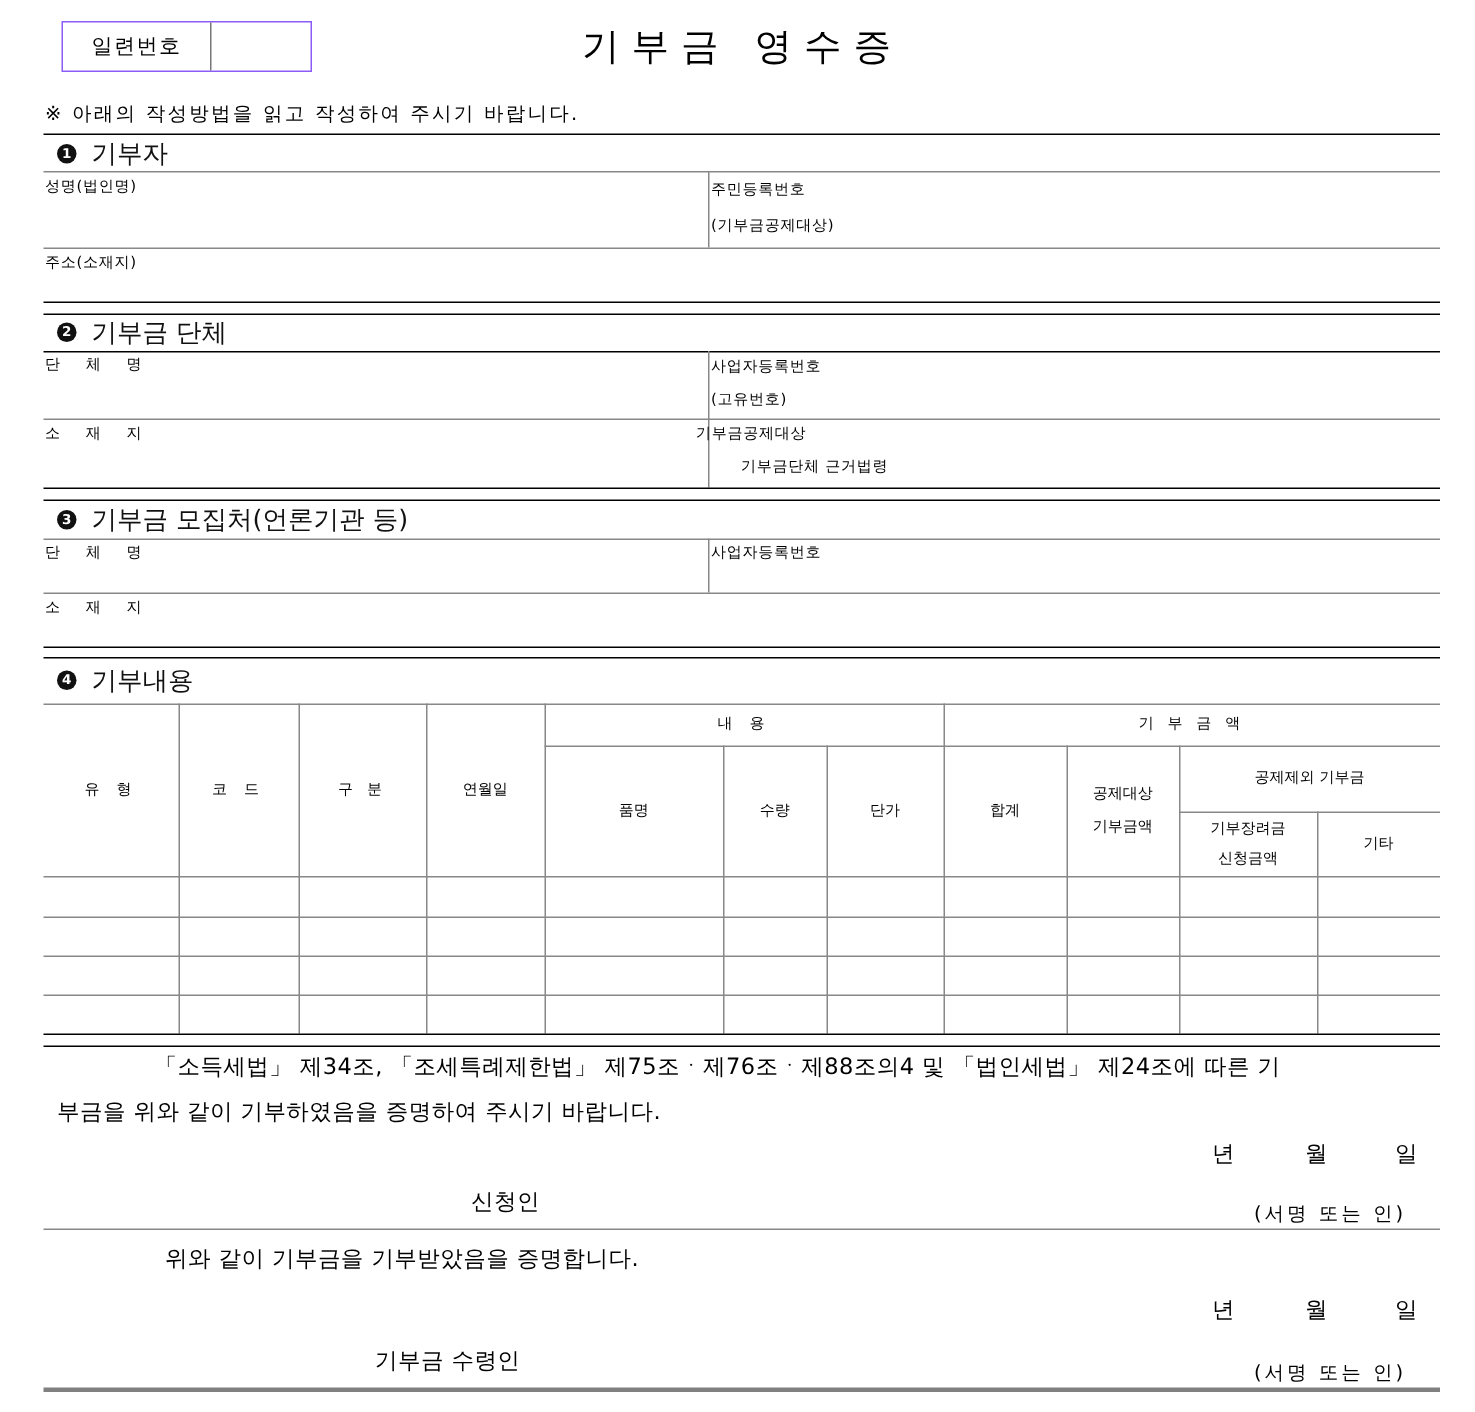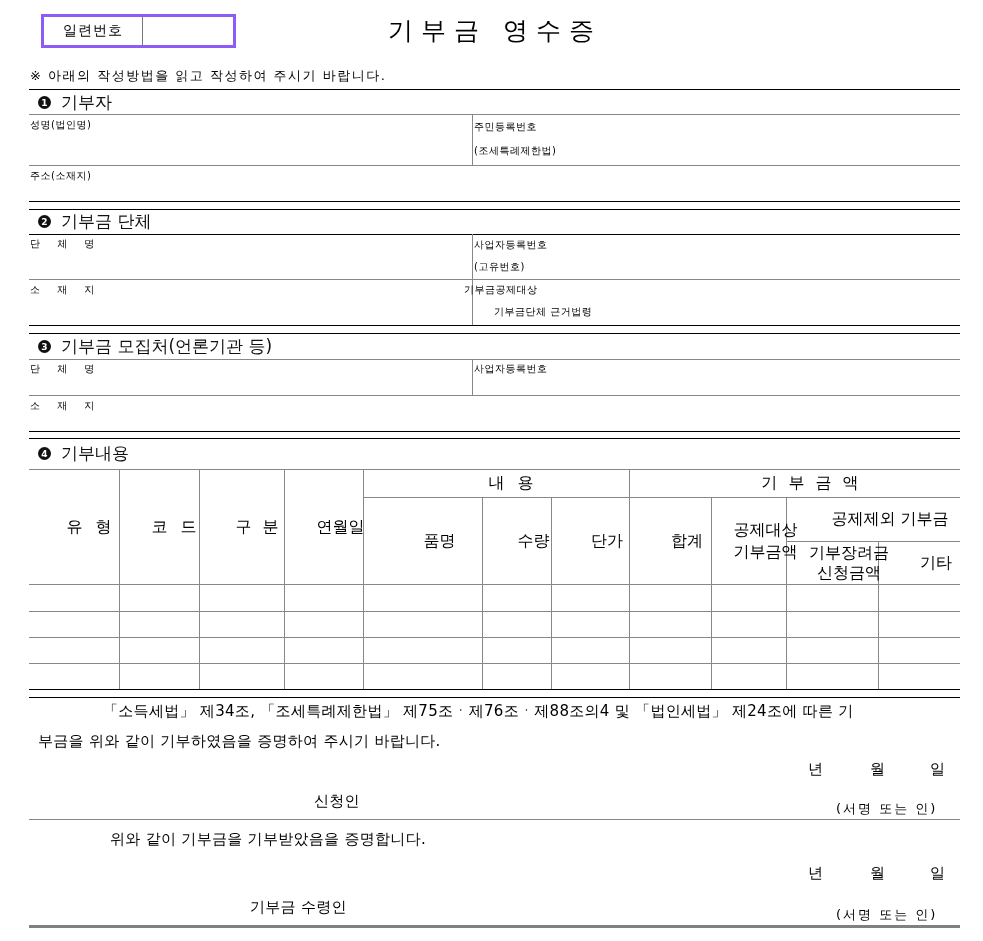--- a/index.html
+++ b/index.html
@@ -1,32 +1,32 @@
 <!DOCTYPE html>
 <html><head>
 <meta charset="utf-8">
 <style>
   html, body { margin:0; padding:0; background:#ffffff; }
   body { width:983px; height:941px; position:relative; overflow:hidden;
          font-family:"DejaVu Sans","Liberation Sans",sans-serif; color:#000; }
   .abs { position:absolute; }
-  .serial-box { left:41px; top:14px; width:195px; height:34px; border:3px solid #8b5cf6; box-sizing:border-box; display:flex; }
+  .serial-box { left:41px; top:14px; width:167px; height:34px; border:1px solid #8b5cf6; box-sizing:border-box; display:flex; }
   .serial-label { width:98px; border-right:1px solid #777; display:flex; align-items:center; justify-content:center; font-size:14px; letter-spacing:1px; }
   .serial-value { flex:1; }
   .title { left:388px; top:14px; font-size:25px; letter-spacing:8px; }
   .notice { left:30px; top:67px; font-size:13px; letter-spacing:1.5px; }
   .hline { position:absolute; left:29px; width:931px; height:1px; background:#000; }
   .hline.gray { background:#888; }
   .hline.thick { height:3px; background:#808080; }
   .vline { position:absolute; width:1px; background:#888; }
   .section-title { position:absolute; left:38px; font-size:17px; color:#111; display:flex; align-items:center; }
   .num-icon { display:inline-flex; width:13px; height:13px; border-radius:50%; background:#111; color:#fff; font-size:9px; font-weight:bold; align-items:center; justify-content:center; margin-right:10px; }
   .label { position:absolute; font-size:10px; line-height:22px; letter-spacing:0.5px; }
   .spaced { letter-spacing:7px; }
-  .th { position:absolute; font-size:16px; display:flex; align-items:center; justify-content:center; text-align:center; line-height:22px;margin-left:17px; }
+  .th { position:absolute; font-size:10px; display:flex; align-items:center; justify-content:center; text-align:center; line-height:22px; }
   .body-text { position:absolute; font-size:15px; letter-spacing:0.3px; }
   .small { font-size:13px; letter-spacing:2px; }
 </style>
 </head>
 <body>
 
 <div class="abs serial-box">
   <div class="serial-label">일련번호</div>
   <div class="serial-value"></div>
 </div>
@@ -35,21 +35,21 @@
 
 <div class="hline" style="top:89px;"></div>
 <div class="section-title" style="top:91px;">
   <span class="num-icon">1</span>
   <span>기부자</span>
 </div>
 <div class="hline gray" style="top:114px;"></div>
 <div class="label" style="left:30px; top:114px;">성명(법인명)</div>
 <div class="vline" style="left:472px; top:114px; height:51px;"></div>
 <div class="label" style="left:474px; top:116px;">주민등록번호</div>
-<div class="label" style="left:474px; top:140px;">(조세특례제한법)</div>
+<div class="label" style="left:474px; top:140px;">(기부금공제대상)</div>
 <div class="hline gray" style="top:165px;"></div>
 <div class="label" style="left:30px; top:165px;">주소(소재지)</div>
 
 <div class="hline" style="top:201px;"></div>
 <div class="hline" style="top:209px;"></div>
 <div class="section-title" style="top:210px;">
   <span class="num-icon">2</span>
   <span>기부금 단체</span>
 </div>
 <div class="hline" style="top:234px;"></div>

